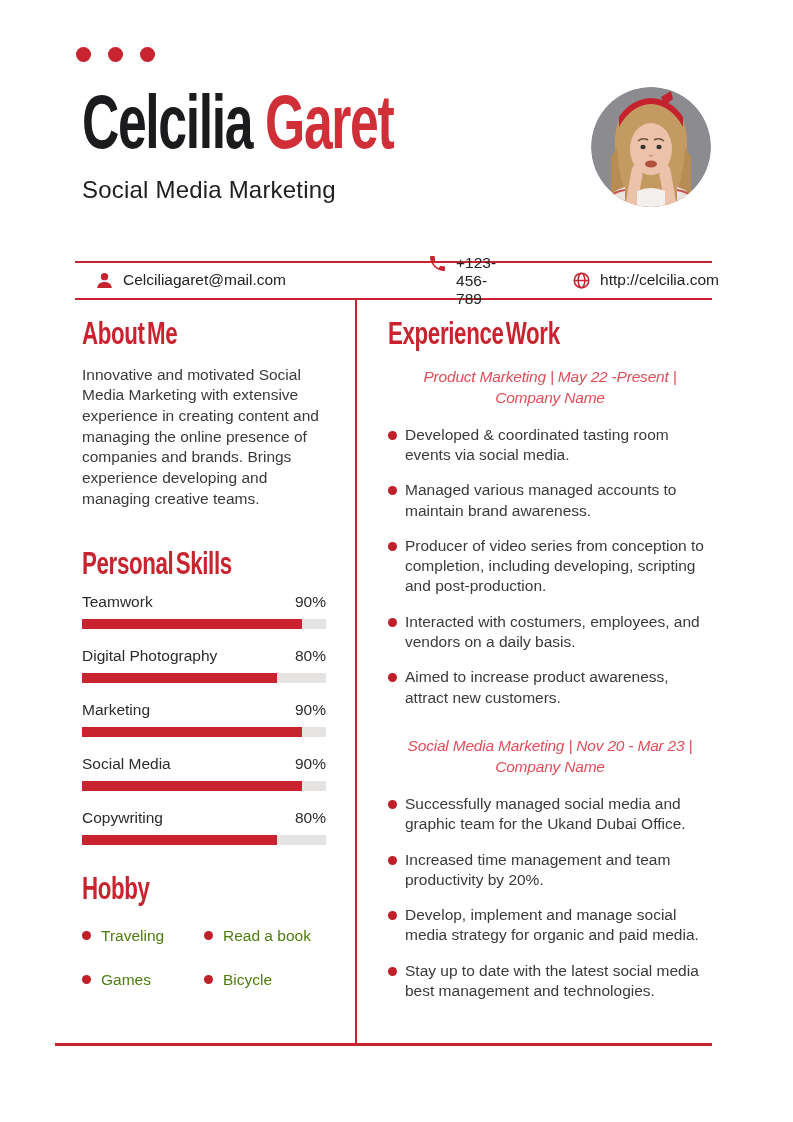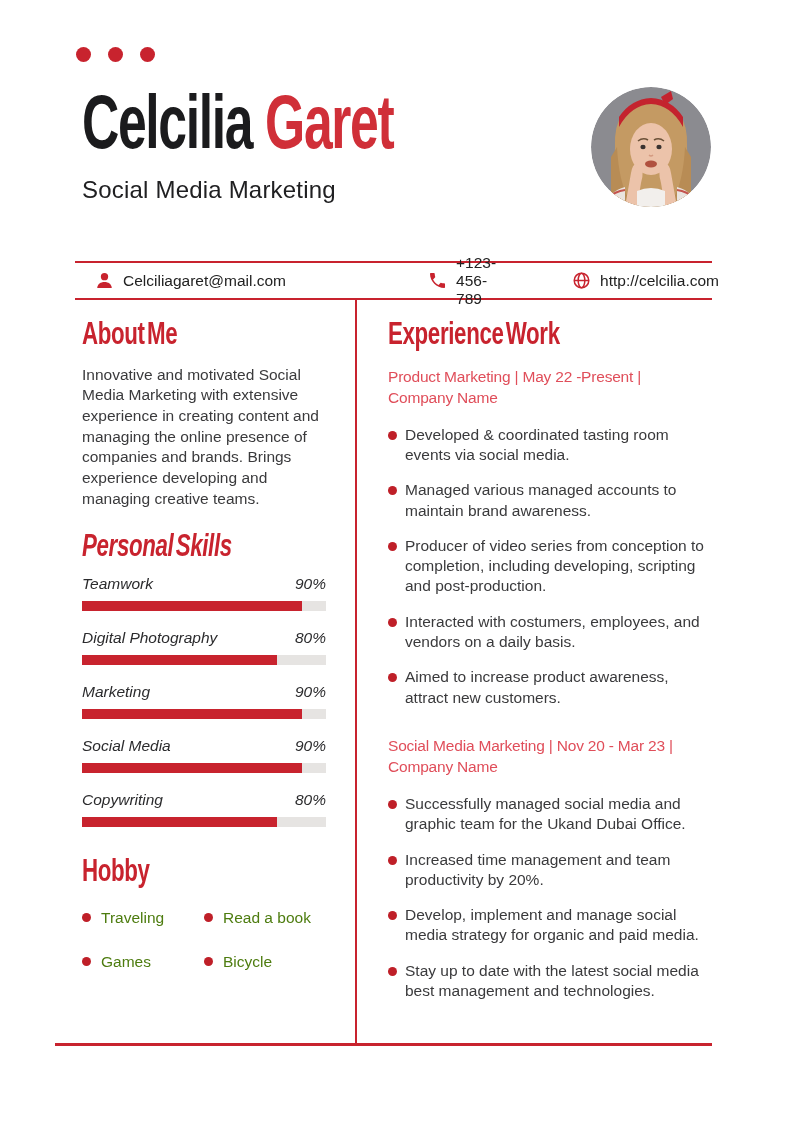--- a/index.html
+++ b/index.html
@@ -21,55 +21,55 @@
         transform:scaleX(.68);transform-origin:0 50%;color:var(--ink);}
   .name .last{color:var(--red-name);}
   .job-title{position:absolute;left:82px;top:176px;font-size:24px;color:#202022;letter-spacing:.2px;}
 
   .photo-wrap{position:absolute;left:591px;top:87px;width:120px;height:120px;border-radius:50%;overflow:hidden;}
 
   
   .contact-bar{position:absolute;left:75px;top:261px;width:637px;height:39px;
                border-top:2px solid var(--red);border-bottom:2px solid var(--red);
                display:flex;align-items:center;}
-  .contact-item{display:flex;align-items:center;gap:9px;font-size:15.5px;color:#222;}
+  .contact-item{display:flex;gap:9px;font-size:15.5px;color:#222;}
   .ci-email{margin-left:20px;}
   .ci-phone{margin-left:142px;}
   .ci-web{margin-left:76px;}
   .cicon{width:19px;height:19px;flex:0 0 auto;}
   .cicon svg{display:block;width:100%;height:100%;}
 
   
   .divider{position:absolute;left:355px;top:300px;width:2px;height:744px;background:var(--red);}
   .footer-line{position:absolute;left:55px;top:1043px;width:657px;height:3px;background:var(--red);}
 
   .col-left{position:absolute;left:82px;top:316px;width:244px;}
   .col-right{position:absolute;left:388px;top:316px;width:324px;}
 
   .sec-h{display:inline-block;font-weight:700;font-size:31px;line-height:1.15;
          letter-spacing:-.5px;word-spacing:-5px;color:var(--red);
          transform:scaleX(.72);transform-origin:0 50%;white-space:nowrap;}
 
   .about-p{margin-top:13px;font-size:15.5px;line-height:20.7px;color:var(--body);}
 
-  .skills{margin-top:18px;font-style:italic;}
+  .skills{margin-top:36px;}
   .skill-list{margin-top:12px;}
   .skill{margin-bottom:18px;}
   .skill-line{display:flex;justify-content:space-between;align-items:flex-start;
               font-size:15.5px;color:#2b2b2d;margin-bottom:8px;}
   .bar{position:relative;width:100%;height:10px;background:var(--track);}
   .bar-fill{position:absolute;left:0;top:0;height:100%;background:var(--red);}
 
   .hobby{margin-top:26px;}
   .hobby-grid{margin-top:20px;display:grid;grid-template-columns:122px 122px;row-gap:26px;}
   .hobby-item{display:flex;align-items:center;gap:10px;font-size:15.5px;color:#4d7c0f;}
   .bullet{width:9px;height:9px;border-radius:50%;background:#bf1f28;flex:0 0 auto;}
 
-  .job-meta{margin-top:14px;font-size:15.5px;line-height:21px;
-            color:var(--red-light);letter-spacing:-.2px;}
+  .job-meta{margin-top:14px;font-style:italic;font-size:15.5px;line-height:21px;
+            color:var(--red-light);letter-spacing:-.2px;text-align:center;}
   .job-meta.second{margin-top:27px;}
   .exp-list{list-style:none;margin-top:17px;}
   .exp-item{position:relative;padding-left:17px;margin-bottom:15px;
             font-size:15.5px;line-height:20.3px;color:var(--body);}
   .exp-item .bullet{position:absolute;left:0;top:6px;}
 </style>
 </head>
 <body>
 
 <div class="page">

